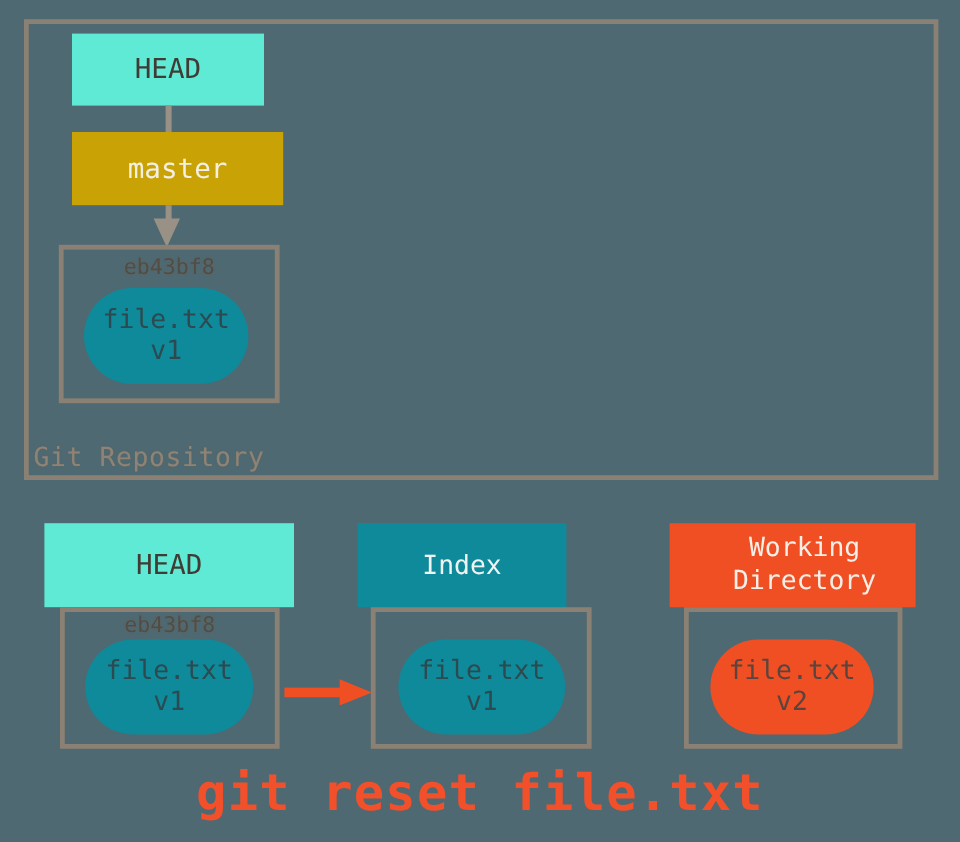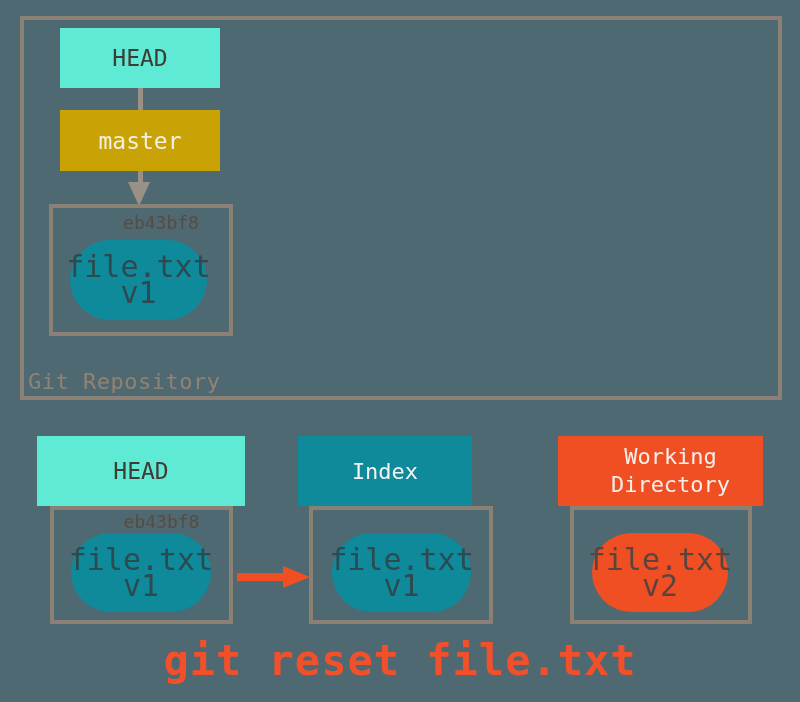--- a/index.html
+++ b/index.html
@@ -39,21 +39,21 @@
     justify-content: center;
     box-sizing: border-box;
     text-align: center;
   }
   .cream { background: #5eead4; color: #403B35; }
   .gold  { background: #C9A305; color: #F2EFE3; }
   .tealbg{ background: #0F8A9B; color: #EFF3F1; }
   .redbg { background: #F04F23; color: #F5EFE8; }
 
   .head-top  { left: 60px; top: 28px;  width: 160px; height: 60px; font-size: 23px; }
-  .master    { left: 60px; top: 110px; width: 160px; height: 61px; font-size: 23px; }
+  .master    { left: 60px; top: 110px; width: 176px; height: 61px; font-size: 23px; }
 
   .conn { background: #9A9186; }
   .conn-1 { left: 138px; top: 88px;  width: 5px; height: 22px; }
   .conn-2 { left: 138px; top: 171px; width: 5px; height: 14px; }
   .arrowhead-down {
     left: 128px; top: 182px;
     width: 0; height: 0;
     border-left: 11px solid transparent;
     border-right: 11px solid transparent;
     border-top: 24px solid #9A9186;
@@ -63,32 +63,31 @@
     border: 4px solid #8B8074;
     box-sizing: border-box;
   }
   .commit-box { left: 49px; top: 204px; width: 184px; height: 132px; }
 
   .hash {
     font-size: 18px;
     color: #514D46;
     text-align: center;
     text-shadow: 0 0 1px #6E665C;
-    padding-left: 20px;
   }
   .hash-top    { left: 49px; top: 212px; width: 184px; }
   .hash-bottom { left: 50px; top: 511px; width: 183px; }
 
   .blob {
     border-radius: 40px;
     display: flex;
     flex-direction: column;
     align-items: center;
     justify-content: center;
-    font-size: 30px;
+    font-size: 22px;
     line-height: 26px;
     text-align: center;
   }
   .blob-teal { background: #0F8A9B; color: #2C4A50; }
   .blob-red  { background: #F04F23; color: #5B443D; }
 
   .blob-commit { left: 70px;  top: 240px; width: 137px; height: 80px; }
   .blob-head   { left: 71px;  top: 533px; width: 140px; height: 79px; }
   .blob-index  { left: 332px; top: 533px; width: 139px; height: 79px; }
   .blob-wd     { left: 592px; top: 533px; width: 136px; height: 79px; }

